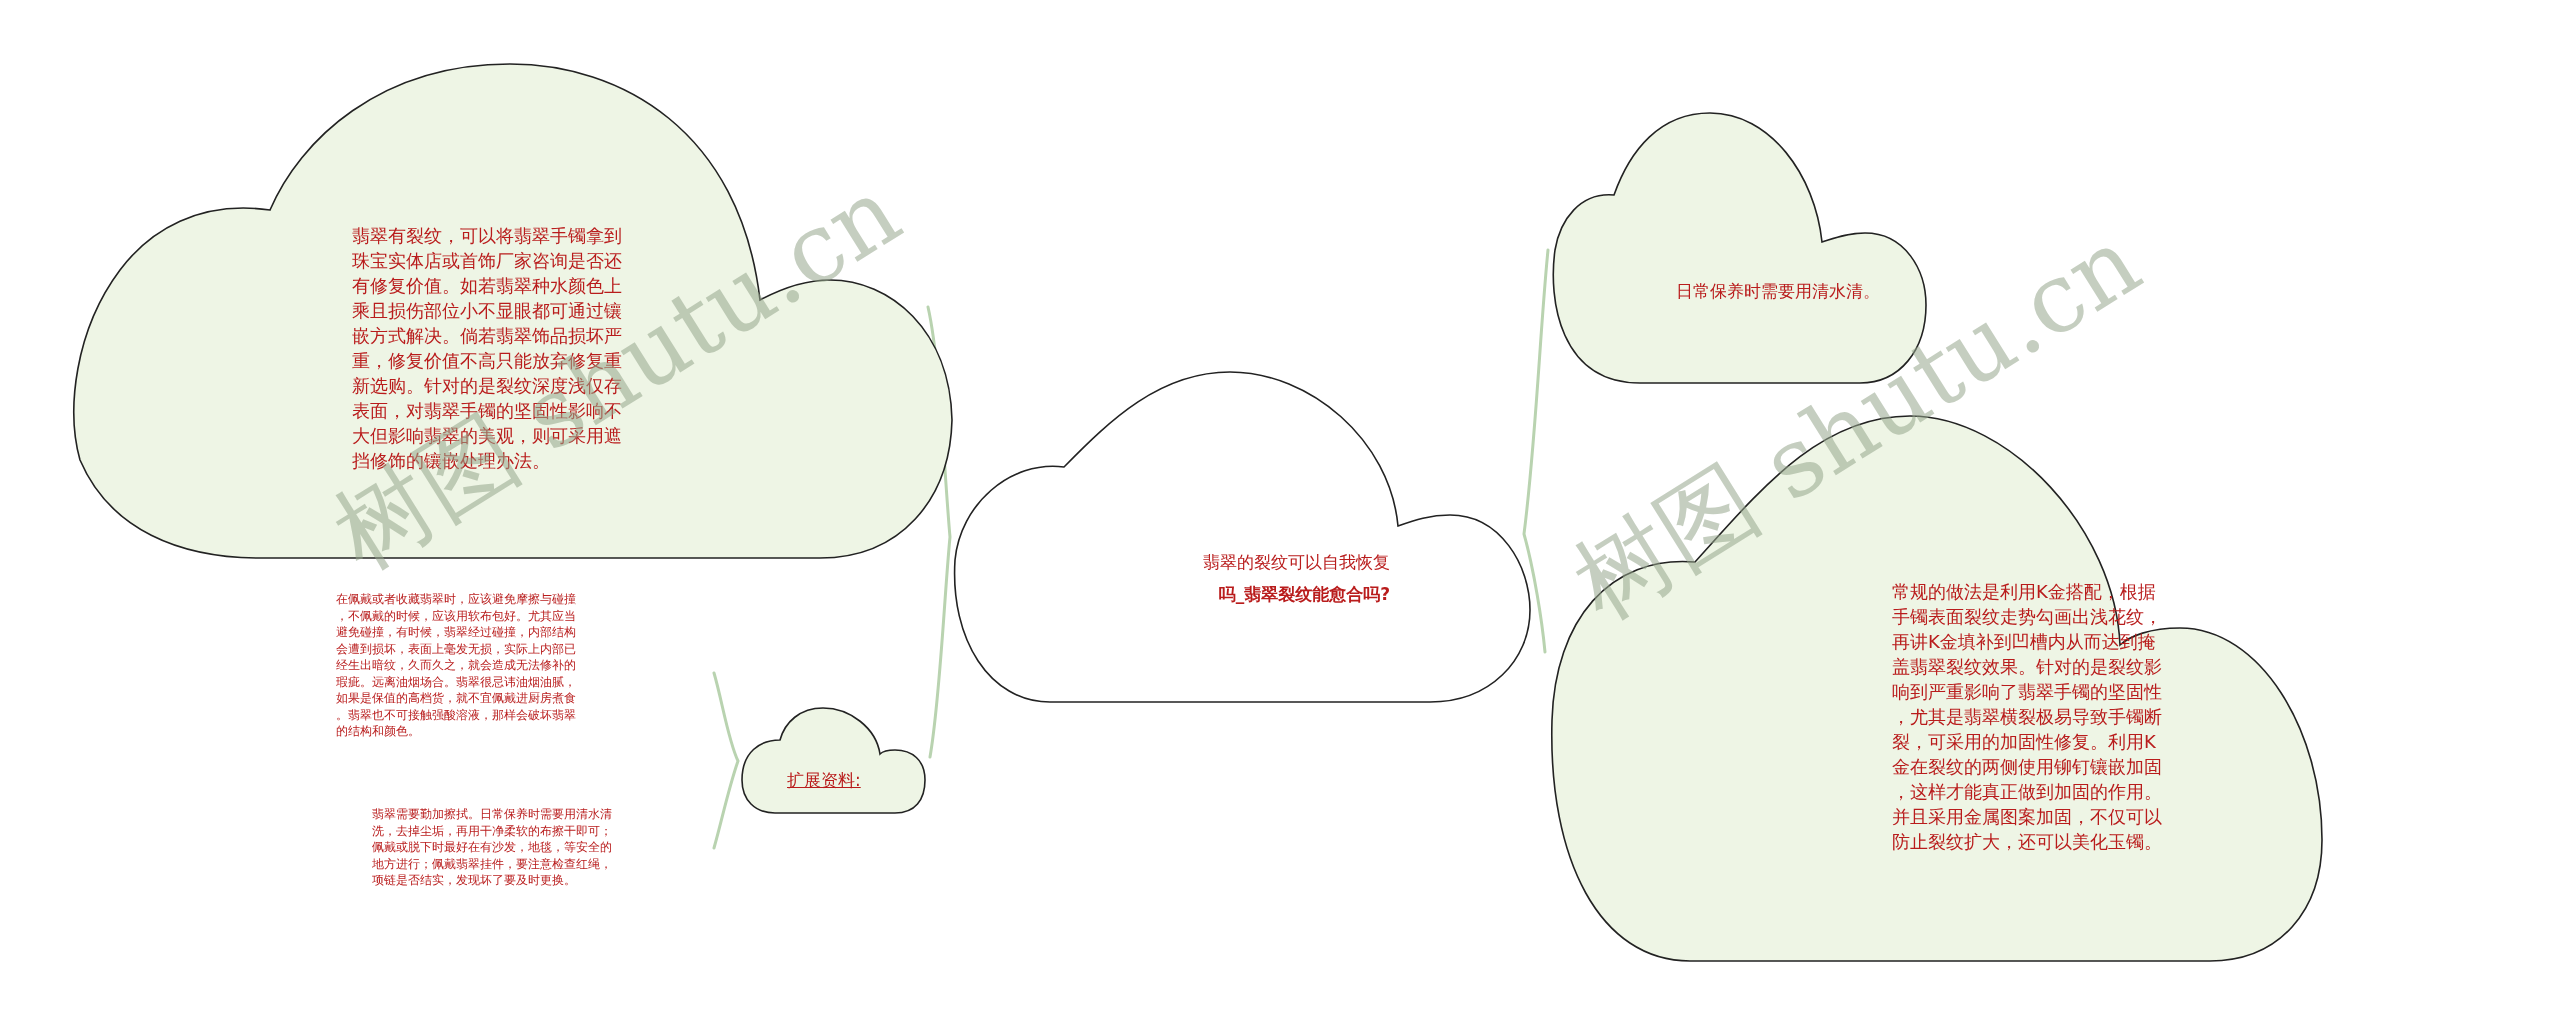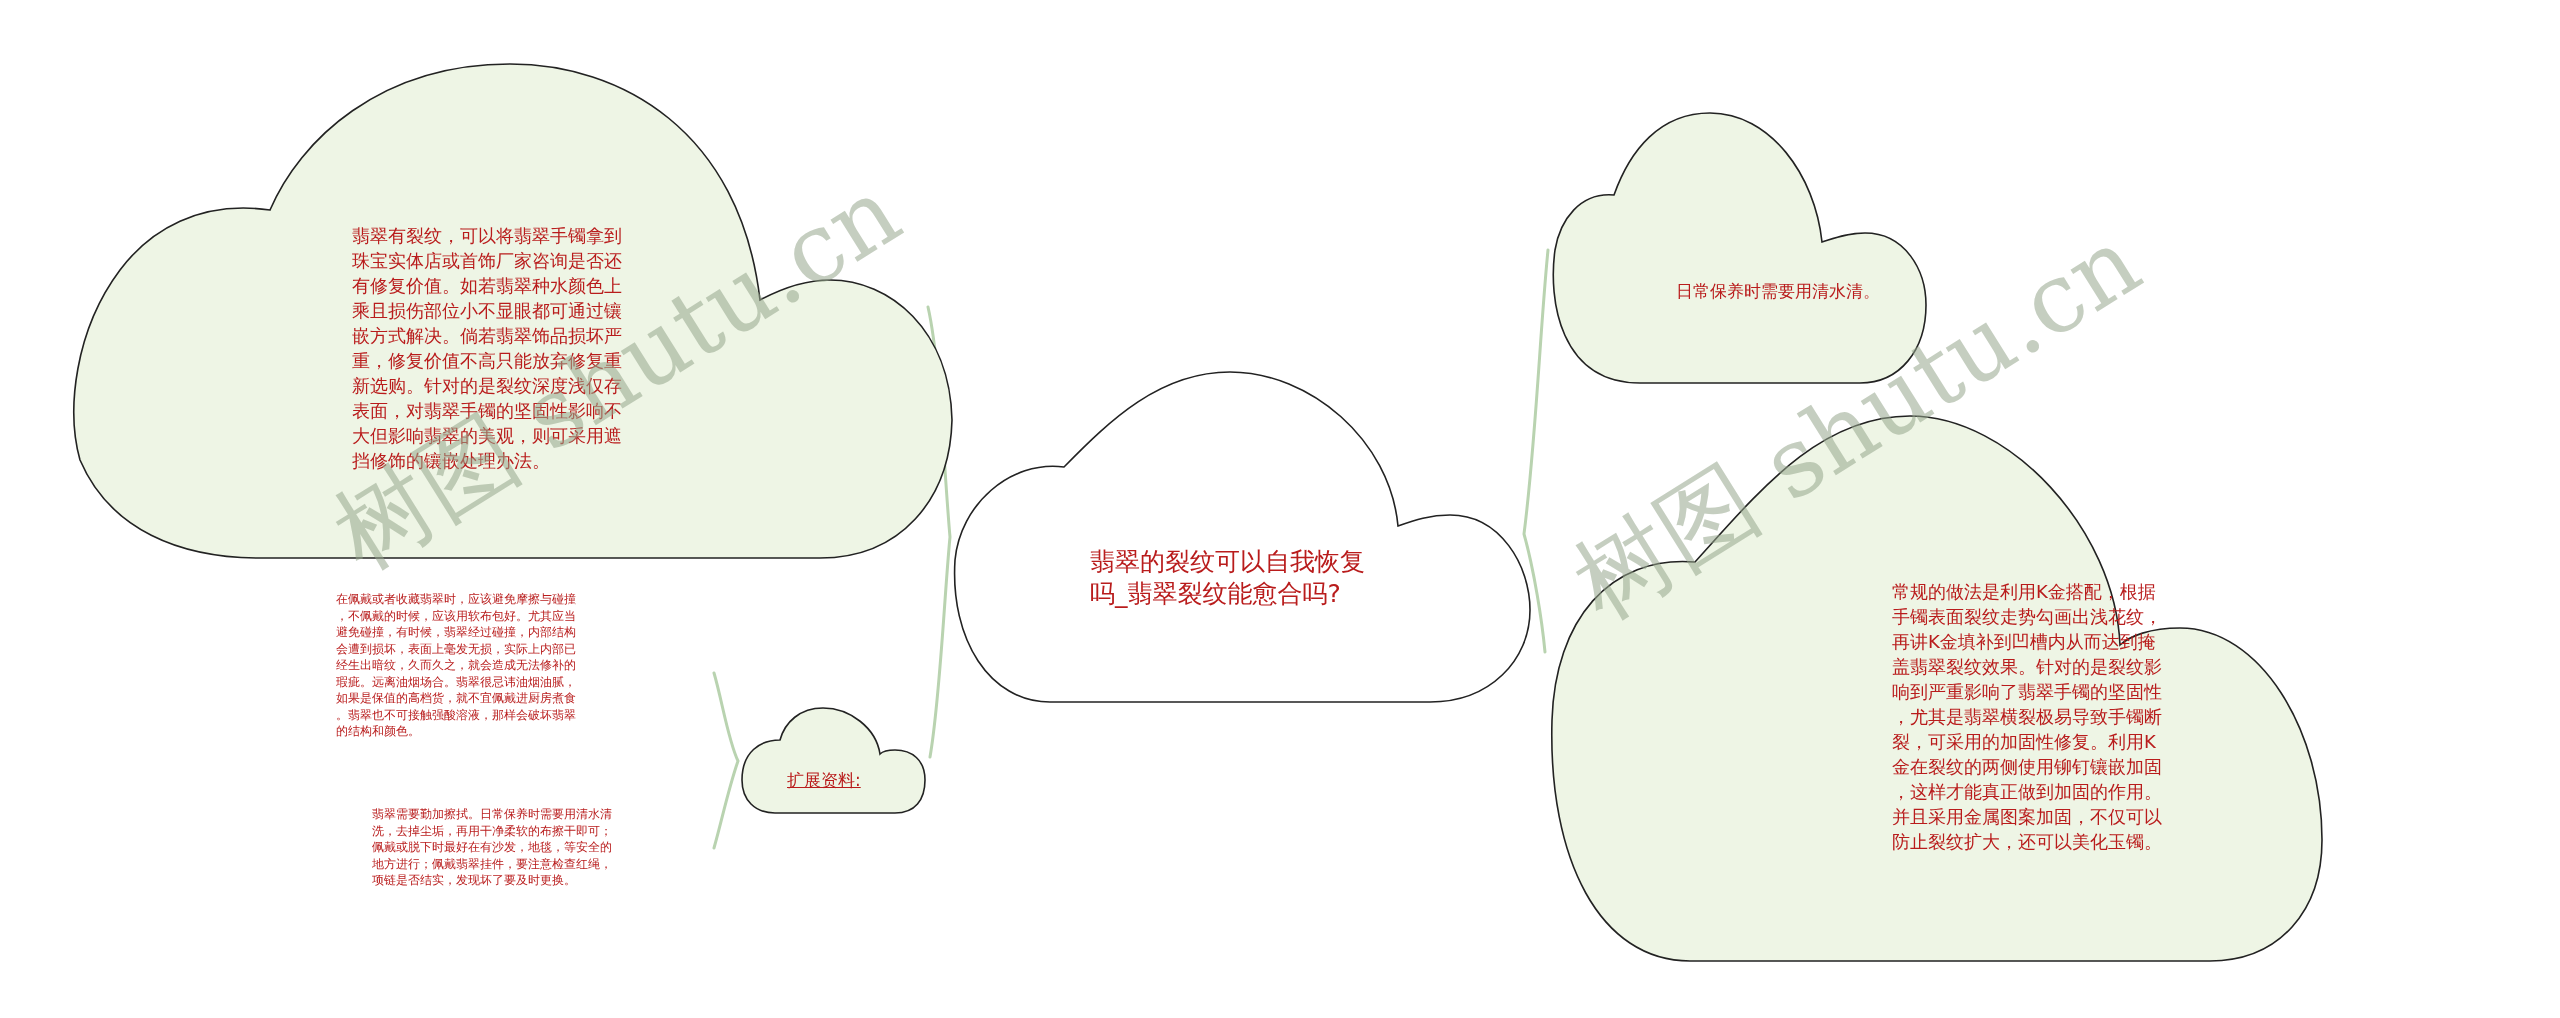--- a/index.html
+++ b/index.html
@@ -1,21 +1,21 @@
 <!DOCTYPE html>
 <html><head>
 <meta charset="utf-8">
 <style>
   html, body { margin: 0; padding: 0; background: #ffffff; }
   body { width: 2560px; height: 1018px; position: relative; overflow: hidden;
          font-family: "DejaVu Sans", "Liberation Sans", sans-serif; color: #333333; }
   #canvas { position: absolute; left: 0; top: 0; width: 2560px; height: 1018px; }
   .node-text { position: absolute; color: #b91c1c; line-height: 1.55; white-space: pre-wrap; }
   .t-big { font-size: 18px; line-height: 25px; }
-  .t-root { font-size: 25px; line-height: 32px; text-align: left; }
+  .t-root { font-size: 17px; line-height: 32px; text-align: right; }
   .t-small { font-size: 12px; line-height: 16.5px; }
   .t-mid { font-size: 17px; }
   .watermark { position: absolute; font-family: "DejaVu Serif", "Liberation Serif", serif;
                font-size: 96px; color: rgba(150,165,140,0.55); white-space: nowrap;
                transform-origin: left bottom; pointer-events: none; }
 </style>
 </head>
 <body>
 
 <svg id="canvas" width="2560" height="1018" viewBox="0 0 2560 1018" xmlns="http://www.w3.org/2000/svg">
@@ -81,21 +81,21 @@
 有修复价值。如若翡翠种水颜色上
 乘且损伤部位小不显眼都可通过镶
 嵌方式解决。倘若翡翠饰品损坏严
 重，修复价值不高只能放弃修复重
 新选购。针对的是裂纹深度浅仅存
 表面，对翡翠手镯的坚固性影响不
 大但影响翡翠的美观，则可采用遮
 挡修饰的镶嵌处理办法。</div>
 
 <div class="node-text t-root" style="left:1090px; top:546px; width:300px;">翡翠的裂纹可以自我恢复</div>
-<div class="node-text t-root" style="left:1090px; top:578px; width:300px;">吗_翡翠裂纹能愈合吗?</div>
+<div class="node-text t-root" style="left:1090px; top:578px; width:300px;font-weight:bold;">吗_翡翠裂纹能愈合吗?</div>
 
 <div class="node-text t-mid" style="left:1676px; top:278px; width:260px;">日常保养时需要用清水清。</div>
 
 <div class="node-text t-big" style="left:1892px; top:579px; width:300px;">常规的做法是利用K金搭配，根据
 手镯表面裂纹走势勾画出浅花纹，
 再讲K金填补到凹槽内从而达到掩
 盖翡翠裂纹效果。针对的是裂纹影
 响到严重影响了翡翠手镯的坚固性
 ，尤其是翡翠横裂极易导致手镯断
 裂，可采用的加固性修复。利用K

